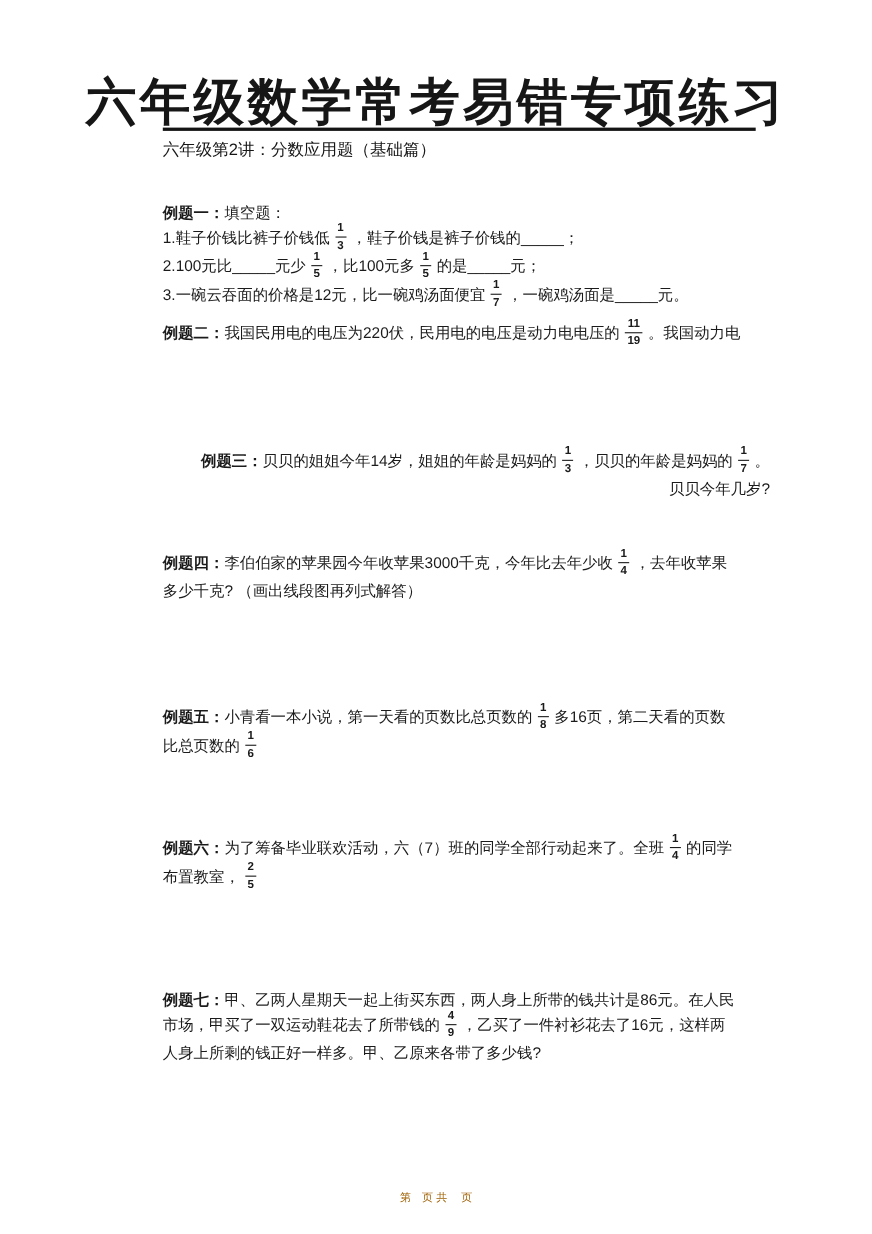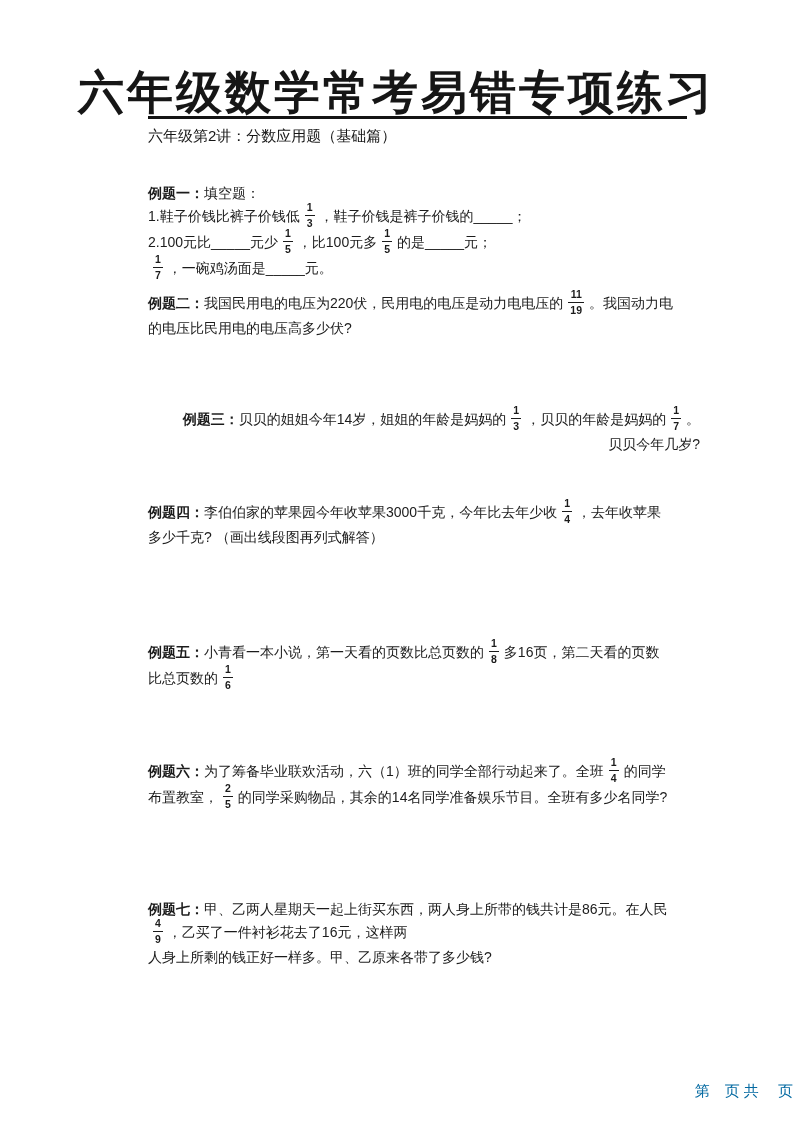--- a/index.html
+++ b/index.html
@@ -80,23 +80,23 @@
     position: relative;
     top: -2px;
   }
   .frac .num { padding: 0 2px 2px; }
   .frac .den { border-top: 1.4px solid #1b1b1b; padding: 2px 2px 0; }
   .doc-footer {
     position: absolute;
     top: 1082px;
     left: 0;
     width: 100%;
-    text-align: right;
-    font-size: 15px;
-    color: #0369a1;
+    text-align: center;
+    font-size: 10px;
+    color: #a16207;
   }
 </style>
 </head>
 <body>
 
 <div class="page">
   <h1 class="doc-title">六年级数学常考易错专项练习</h1>
   <div class="title-rule"></div>
   <h2 class="doc-subtitle">六年级第2讲：分数应用题（基础篇）</h2>
   <div class="problems-container">
@@ -106,31 +106,30 @@
             <span class="num">1</span>
             <span class="den">3</span>
           </span><span>，鞋子价钱是裤子价钱的_____；</span></div>
         <div class="pline"><span>2.100元比_____元少</span><span class="frac">
             <span class="num">1</span>
             <span class="den">5</span>
           </span><span>，比100元多</span><span class="frac">
             <span class="num">1</span>
             <span class="den">5</span>
           </span><span>的是_____元；</span></div>
-        <div class="pline"><span class="frac">
+        <div class="pline"><span>3.一碗云吞面的价格是12元，比一碗鸡汤面便宜</span><span class="frac">
             <span class="num">1</span>
             <span class="den">7</span>
           </span><span>，一碗鸡汤面是_____元。</span></div>
       </div>
       <div class="problem pos-2">
         <div class="pline"><span class="plabel">例题二：</span><span>我国民用电的电压为220伏，民用电的电压是动力电电压的</span><span class="frac">
             <span class="num">11</span>
             <span class="den">19</span>
           </span><span>。我国动力电</span></div>
-        <div class="pline"><span>的电压比民用电的电压高多少伏?</span></div>
       </div>
       <div class="problem pos-3">
         <div class="pline"><span class="plabel">例题三：</span><span>贝贝的姐姐今年14岁，姐姐的年龄是妈妈的</span><span class="frac">
             <span class="num">1</span>
             <span class="den">3</span>
           </span><span>，贝贝的年龄是妈妈的</span><span class="frac">
             <span class="num">1</span>
             <span class="den">7</span>
           </span><span>。</span></div>
         <div class="pline"><span>贝贝今年几岁?</span></div>
@@ -146,32 +145,32 @@
         <div class="pline"><span class="plabel">例题五：</span><span>小青看一本小说，第一天看的页数比总页数的</span><span class="frac">
             <span class="num">1</span>
             <span class="den">8</span>
           </span><span>多16页，第二天看的页数</span></div>
         <div class="pline"><span>比总页数的</span><span class="frac">
             <span class="num">1</span>
             <span class="den">6</span>
           </span></div>
       </div>
       <div class="problem pos-6">
-        <div class="pline"><span class="plabel">例题六：</span><span>为了筹备毕业联欢活动，六（1）班的同学全部行动起来了。全班</span><span class="frac">
+        <div class="pline"><span class="plabel">例题六：</span><span>为了筹备毕业联欢活动，六（7）班的同学全部行动起来了。全班</span><span class="frac">
             <span class="num">1</span>
             <span class="den">4</span>
           </span><span>的同学</span></div>
         <div class="pline"><span>布置教室，</span><span class="frac">
             <span class="num">2</span>
             <span class="den">5</span>
-          </span><span>的同学采购物品，其余的14名同学准备娱乐节目。全班有多少名同学?</span></div>
+          </span></div>
       </div>
       <div class="problem pos-7">
         <div class="pline"><span class="plabel">例题七：</span><span>甲、乙两人星期天一起上街买东西，两人身上所带的钱共计是86元。在人民</span></div>
-        <div class="pline"><span class="frac">
+        <div class="pline"><span>市场，甲买了一双运动鞋花去了所带钱的</span><span class="frac">
             <span class="num">4</span>
             <span class="den">9</span>
           </span><span>，乙买了一件衬衫花去了16元，这样两</span></div>
         <div class="pline"><span>人身上所剩的钱正好一样多。甲、乙原来各带了多少钱?</span></div>
       </div>
     </div>
   <div class="doc-footer">第　页 共　 页</div>
 </div>
 
 </body></html>

